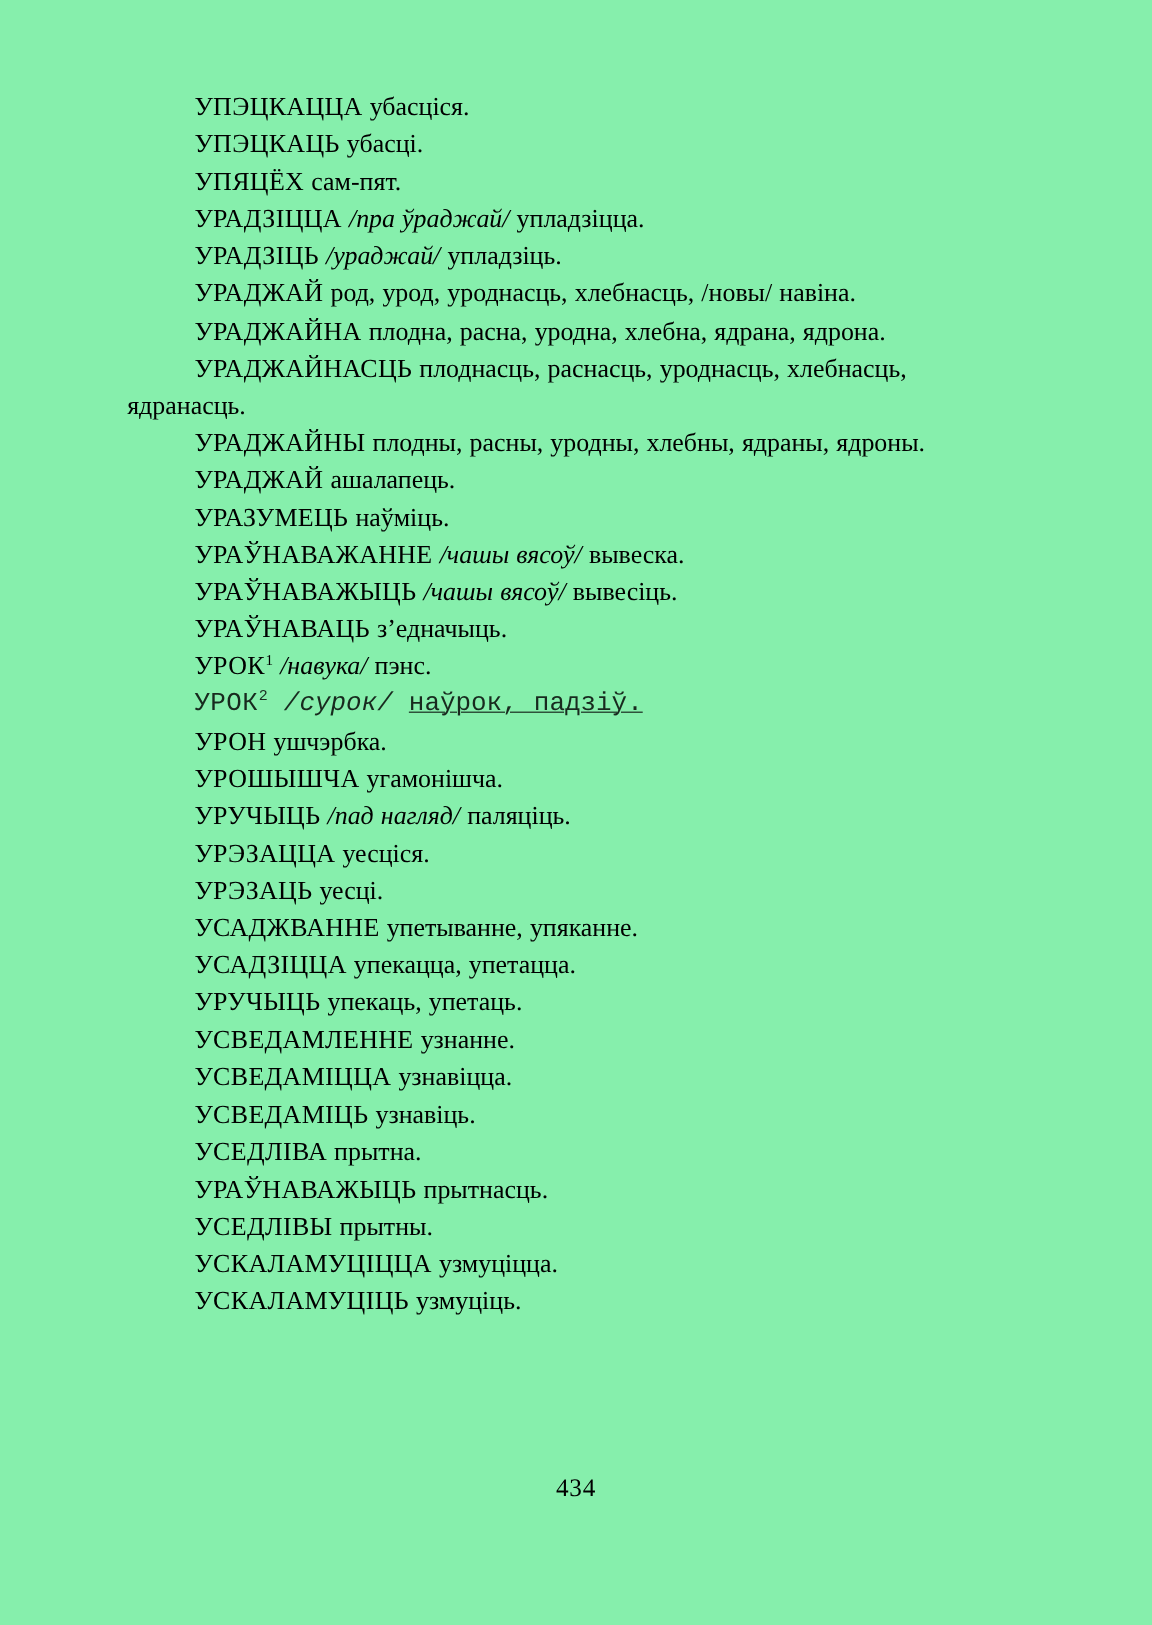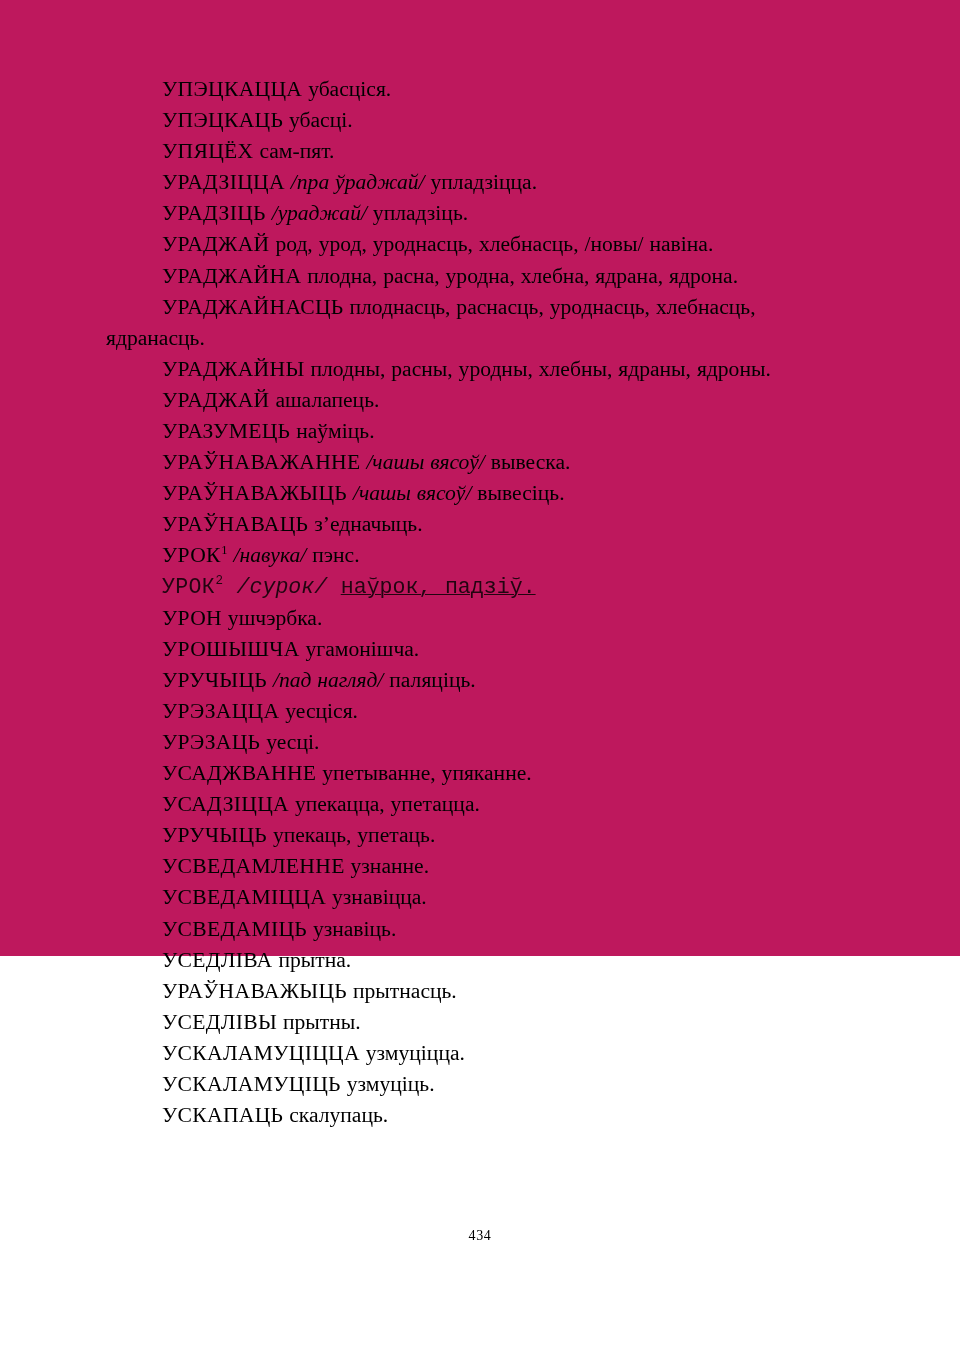--- a/index.html
+++ b/index.html
@@ -17,22 +17,22 @@
     color: #000000;
     -webkit-font-smoothing: antialiased;
   }
 
   
   #page {
     position: absolute;
     left: 0;
     top: 0;
     width: 960px;
-    height: 956px;
-    background: #be185d;
+    height: 1354px;
+    background: #86efac;
   }
 
   #entries {
     position: absolute;
     left: 106px;
     top: 74px;
     width: 750px;
   }
 
   
@@ -80,21 +80,21 @@
     text-underline-offset: 1px;
   }
 
   
   #folio {
     position: absolute;
     left: 0;
     top: 1228px;
     width: 960px;
     text-align: center;
-    font-size: 14px;
+    font-size: 21px;
     letter-spacing: 0.6px;
     font-family: "Liberation Serif", "DejaVu Serif", serif;
   }
 </style>
 </head>
 <body>
 
 <div id="page">
 
   <div id="entries">
@@ -123,18 +123,17 @@
       <p class="entry short"><span class="hw">УСАДЗІЦЦА</span> <span class="syn">упекацца, упетацца.</span></p>
       <p class="entry short"><span class="hw">УРУЧЫЦЬ</span> <span class="syn">упекаць, упетаць.</span></p>
       <p class="entry short"><span class="hw">УСВЕДАМЛЕННЕ</span> <span class="syn">узнанне.</span></p>
       <p class="entry short"><span class="hw">УСВЕДАМІЦЦА</span> <span class="syn">узнавіцца.</span></p>
       <p class="entry short"><span class="hw">УСВЕДАМІЦЬ</span> <span class="syn">узнавіць.</span></p>
       <p class="entry short"><span class="hw">УСЕДЛІВА</span> <span class="syn">прытна.</span></p>
       <p class="entry short"><span class="hw">УРАЎНАВАЖЫЦЬ</span> <span class="syn">прытнасць.</span></p>
       <p class="entry short"><span class="hw">УСЕДЛІВЫ</span> <span class="syn">прытны.</span></p>
       <p class="entry short"><span class="hw">УСКАЛАМУЦІЦЦА</span> <span class="syn">узмуціцца.</span></p>
       <p class="entry short"><span class="hw">УСКАЛАМУЦІЦЬ</span> <span class="syn">узмуціць.</span></p>
-      <p class="entry short"><span class="hw">УСКАПАЦЬ</span> <span class="syn">скалупаць.</span></p>
     </div>
 
   <div id="folio">434</div>
 
 </div>
 
 </body></html>

